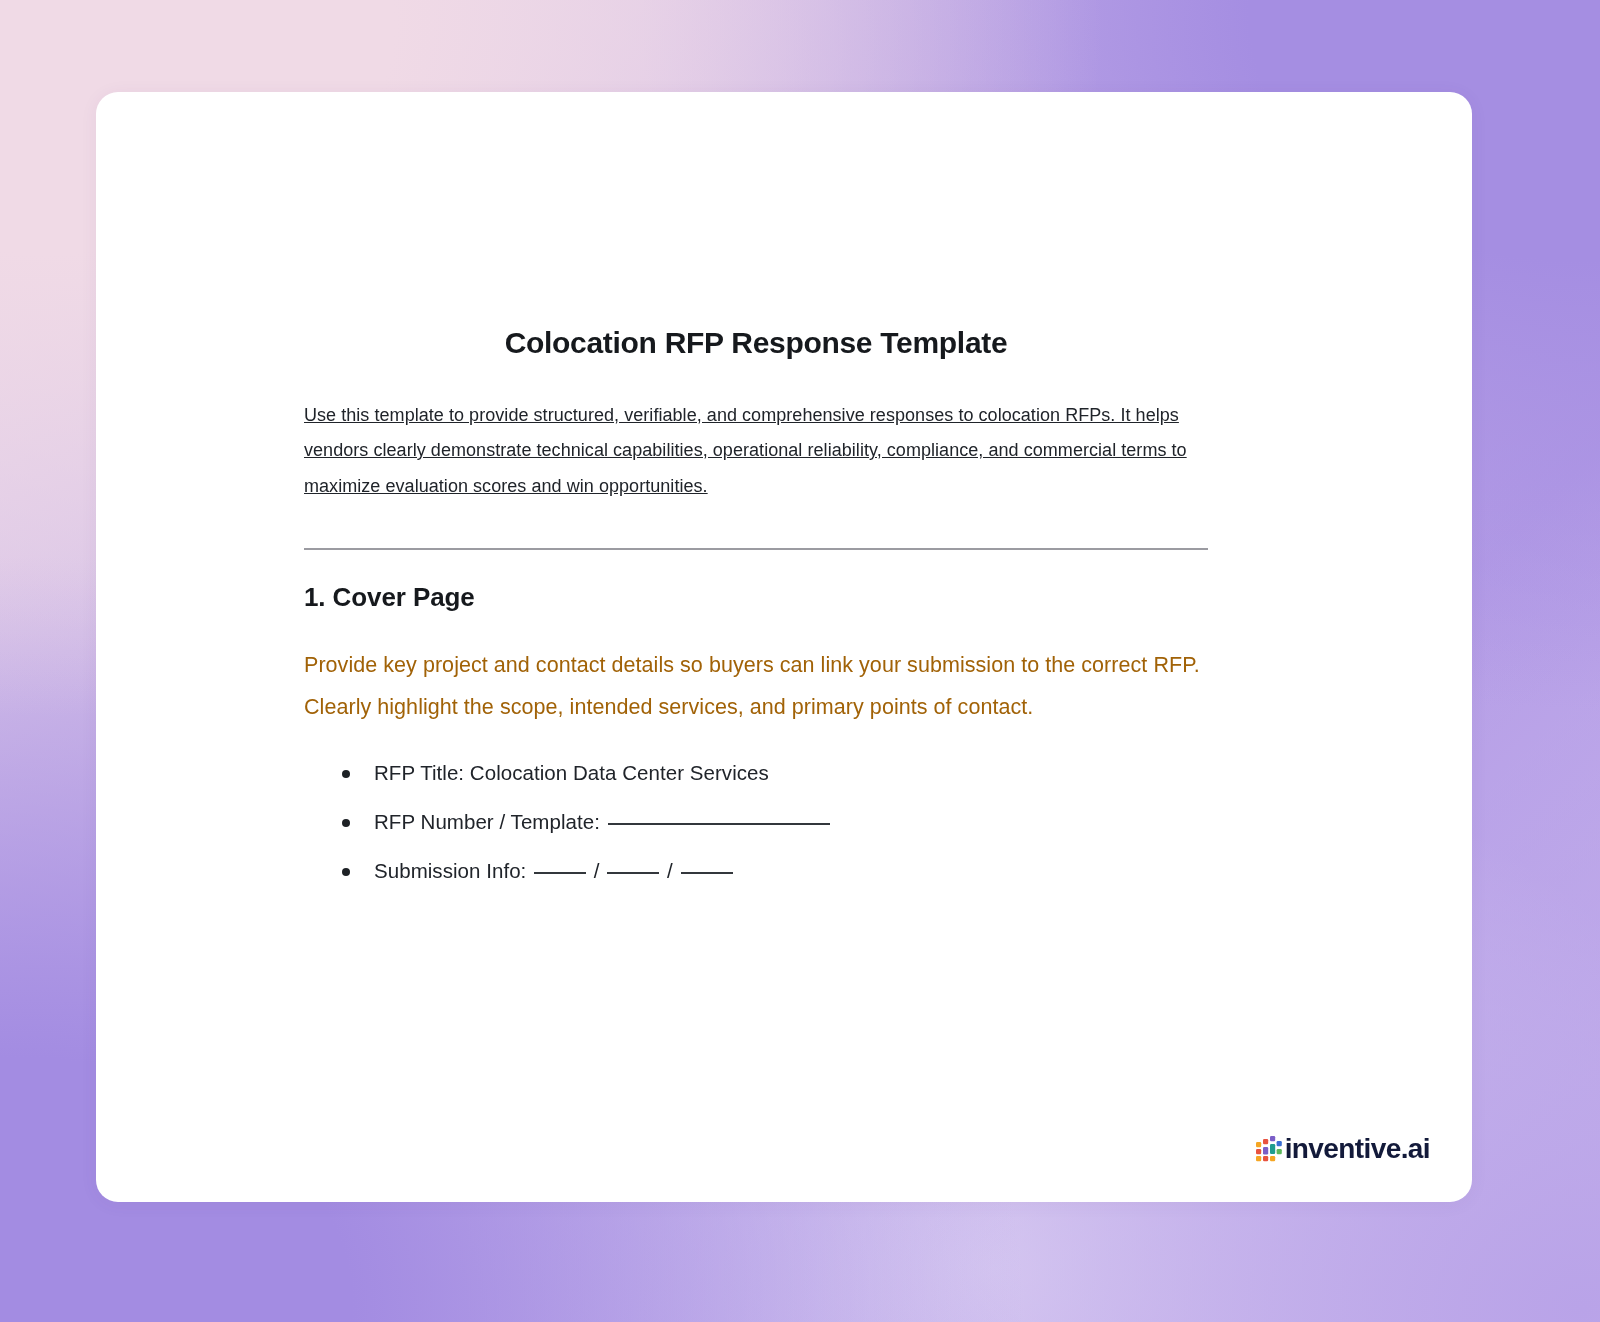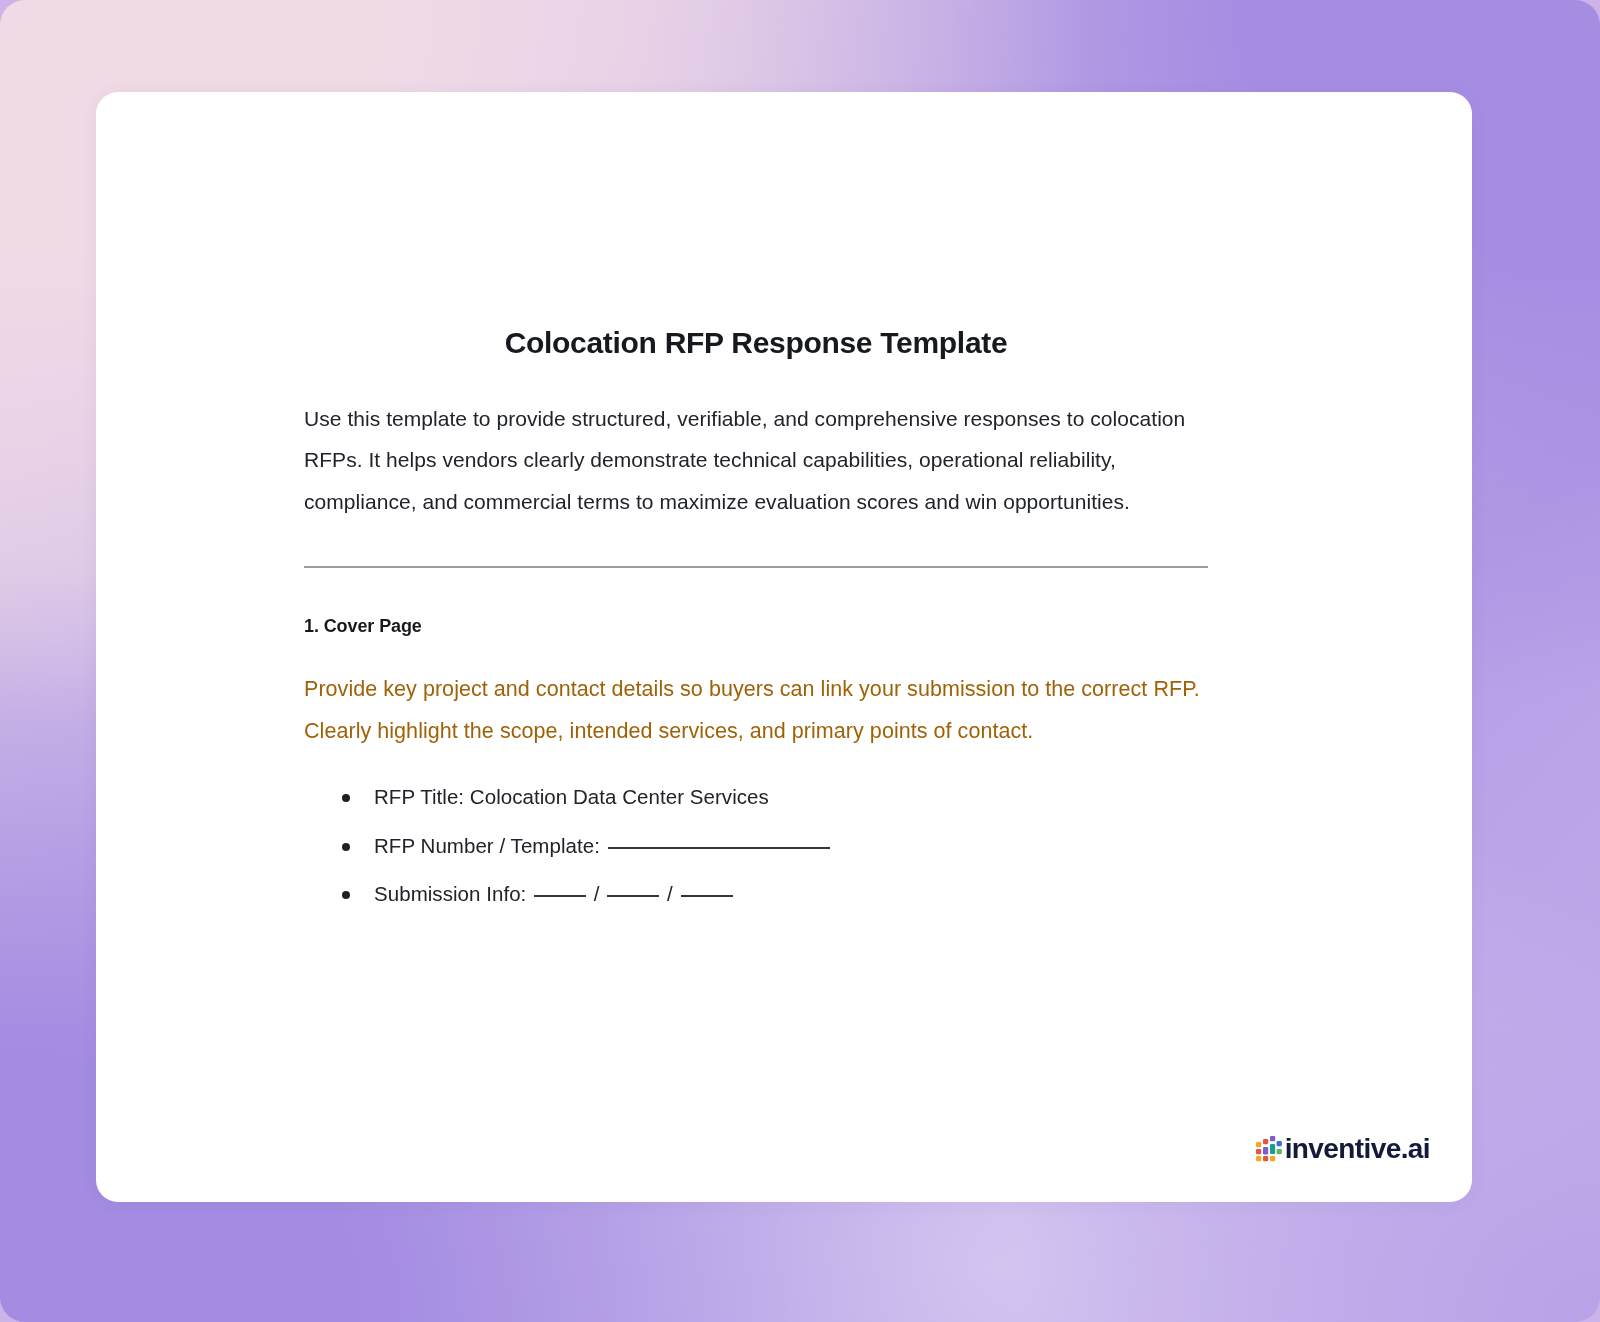--- a/index.html
+++ b/index.html
@@ -19,21 +19,20 @@
     position: relative;
     width: 1600px;
     height: 1322px;
     background:
       radial-gradient(120% 95% at 3% 2%, #f0dae6 0%, #f0dae6 18%, rgba(240,218,230,0) 55%),
       radial-gradient(95% 85% at 99% 1%, #a58ee2 0%, #a58ee2 22%, rgba(165,142,226,0) 62%),
       radial-gradient(105% 95% at 1% 99%, #a38ce2 0%, #a38ce2 20%, rgba(163,140,226,0) 60%),
       radial-gradient(120% 110% at 99% 99%, #b9a3e8 0%, rgba(185,163,232,0) 58%),
       radial-gradient(70% 60% at 62% 96%, #ece4f7 0%, rgba(236,228,247,0) 70%),
       linear-gradient(135deg, #e8d6e8 0%, #c9b2e8 42%, #b49ce6 70%, #cbb8ee 100%);
-    border-radius: 25px;
   }
 
   
   #doc-card {
     position: absolute;
     left: 96px;
     top: 92px;
     width: 1376px;
     height: 1110px;
     background: #ffffff;
@@ -55,36 +54,37 @@
     text-align: center;
     font-size: 30px;
     font-weight: 700;
     letter-spacing: -0.3px;
     color: #16191d;
     line-height: 1.25;
   }
 
   .doc-paragraph {
     margin: 36px 0 0 0;
-    font-size: 21px;
+    font-size: 18px;
     line-height: 1.98;
     color: #20242a;
     letter-spacing: 0.05px;
+    text-decoration: underline;
   }
 
   .doc-divider {
     margin: 44px 0 0 0;
     border: 0;
     border-top: 2px solid #9b9ba1;
     width: 100%;
   }
 
   .section-heading {
-    margin: 48px 0 0 0;
-    font-size: 18px;
+    margin: 32px 0 0 0;
+    font-size: 26px;
     font-weight: 700;
     color: #16191d;
     letter-spacing: -0.1px;
   }
 
   .section-paragraph {
     margin: 32px 0 0 0;
     font-size: 21.5px;
     line-height: 1.95;
     color: #a16207;

